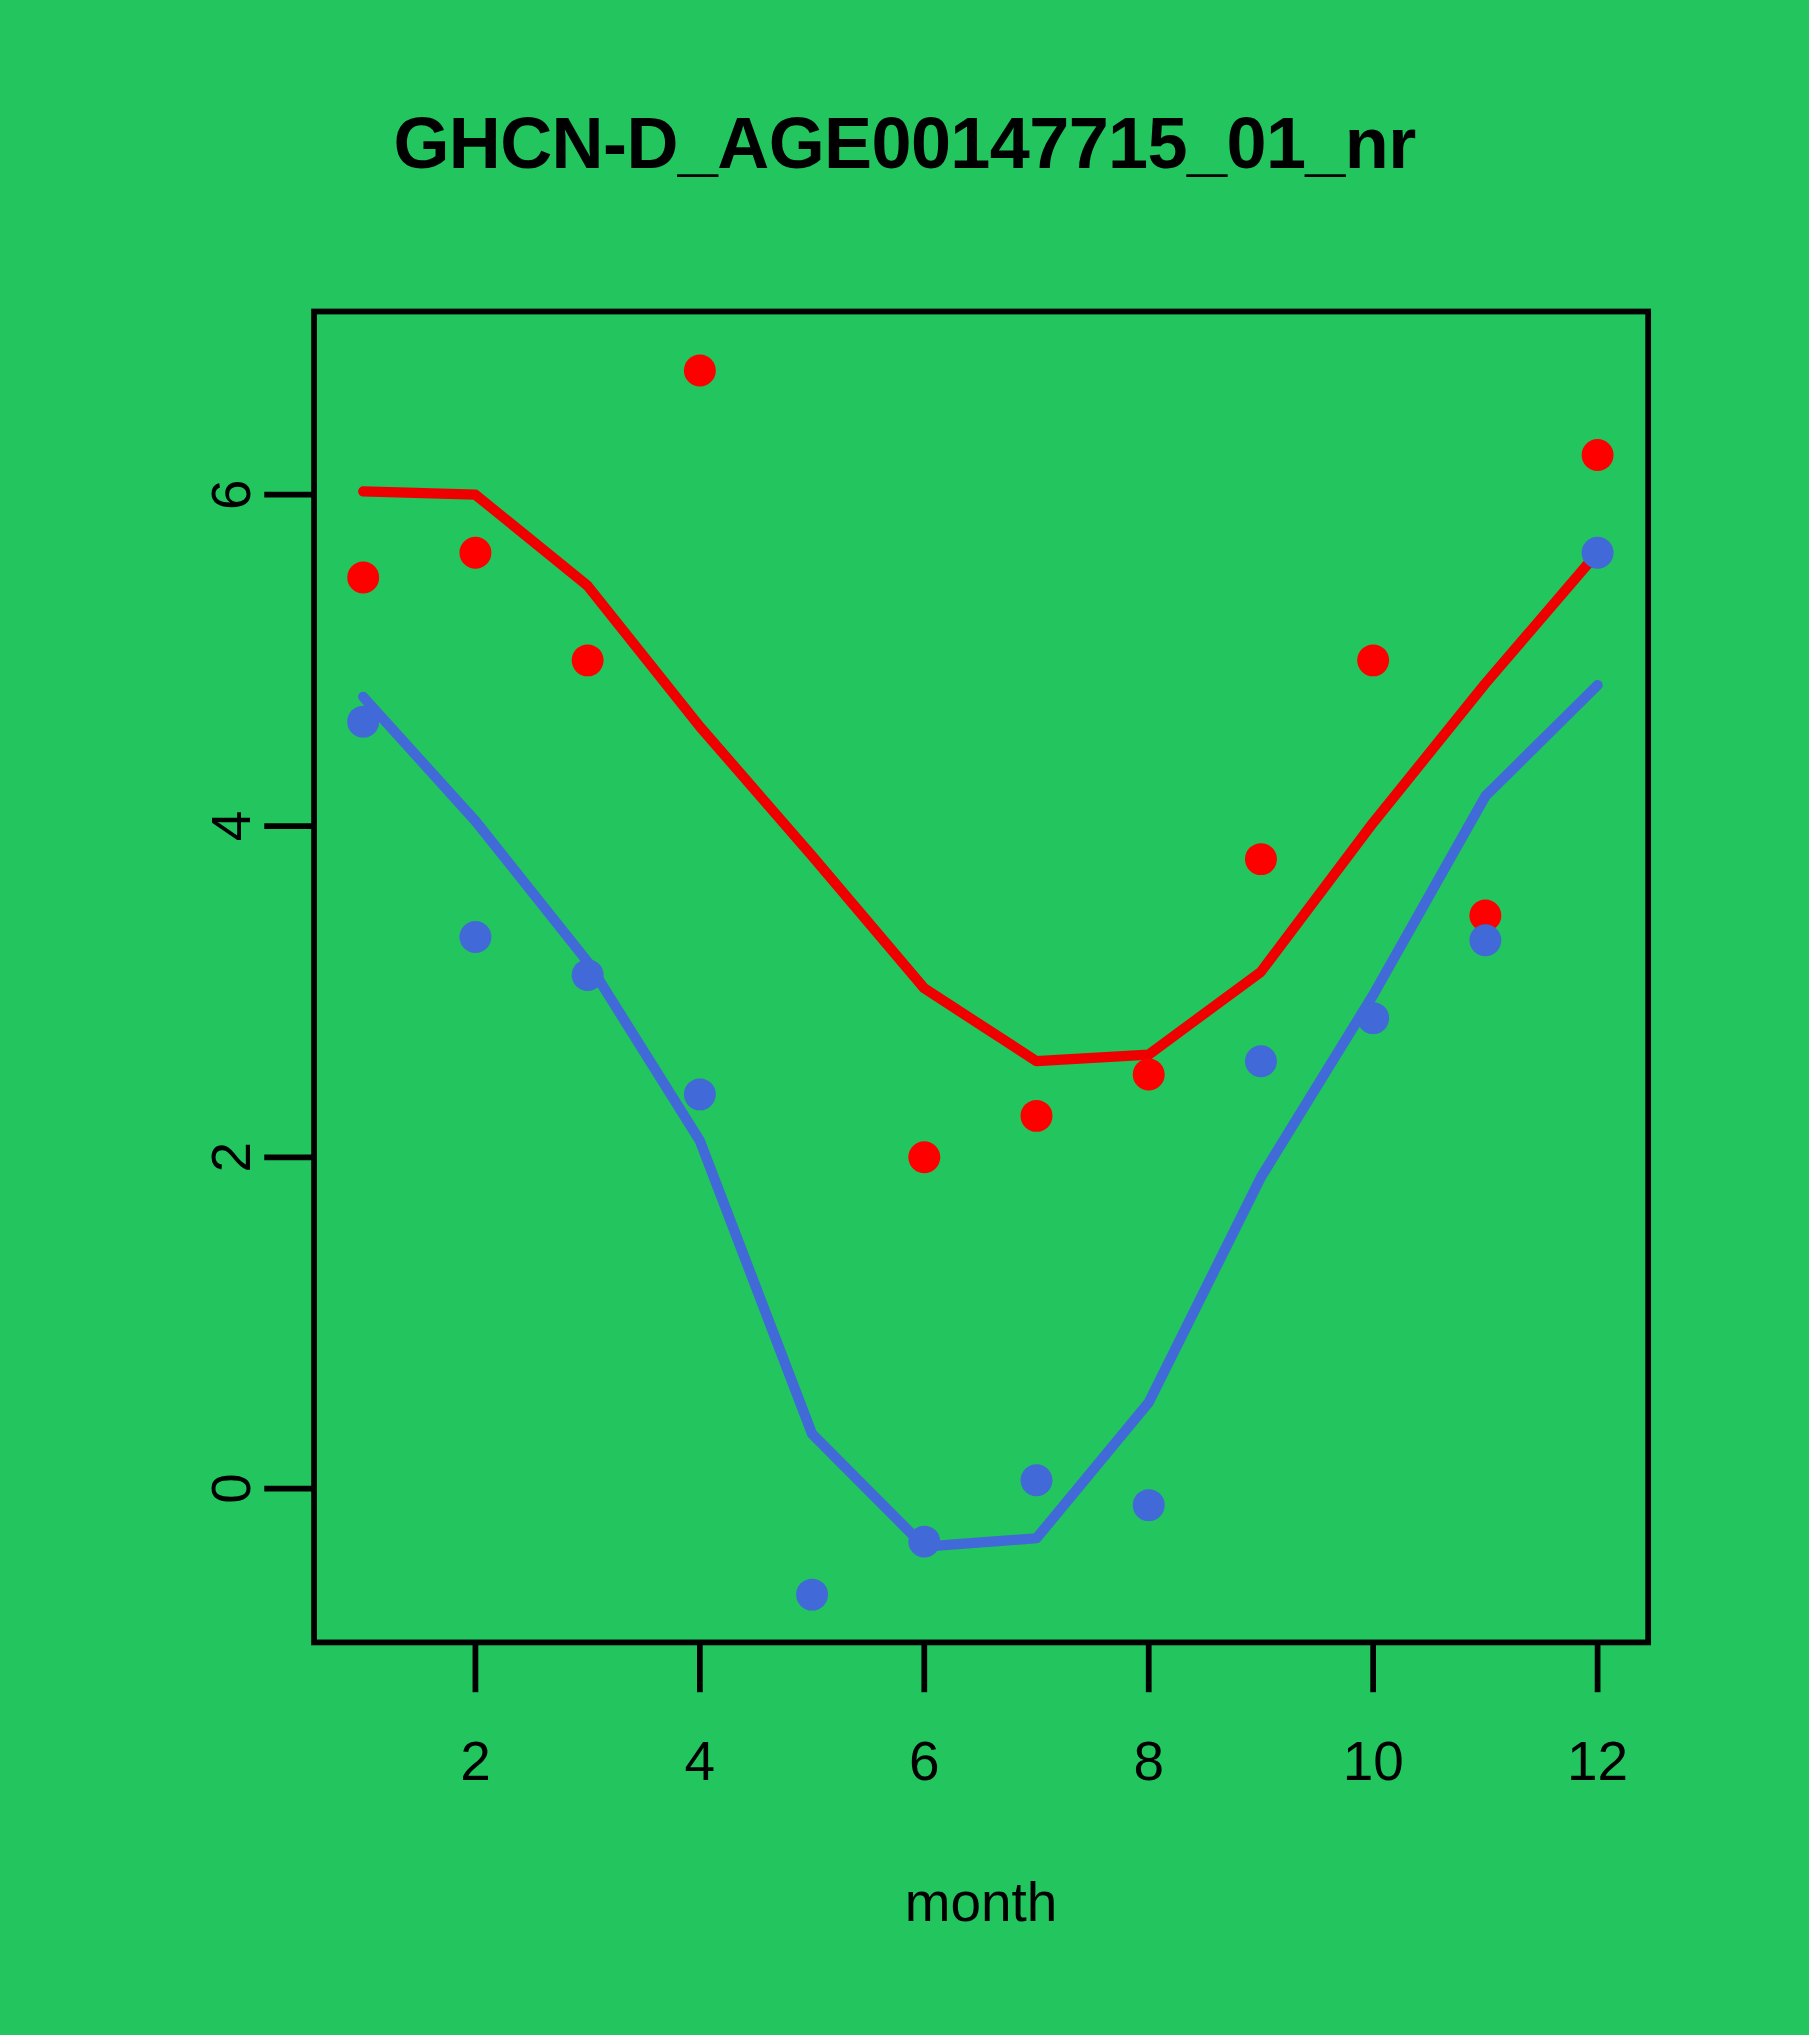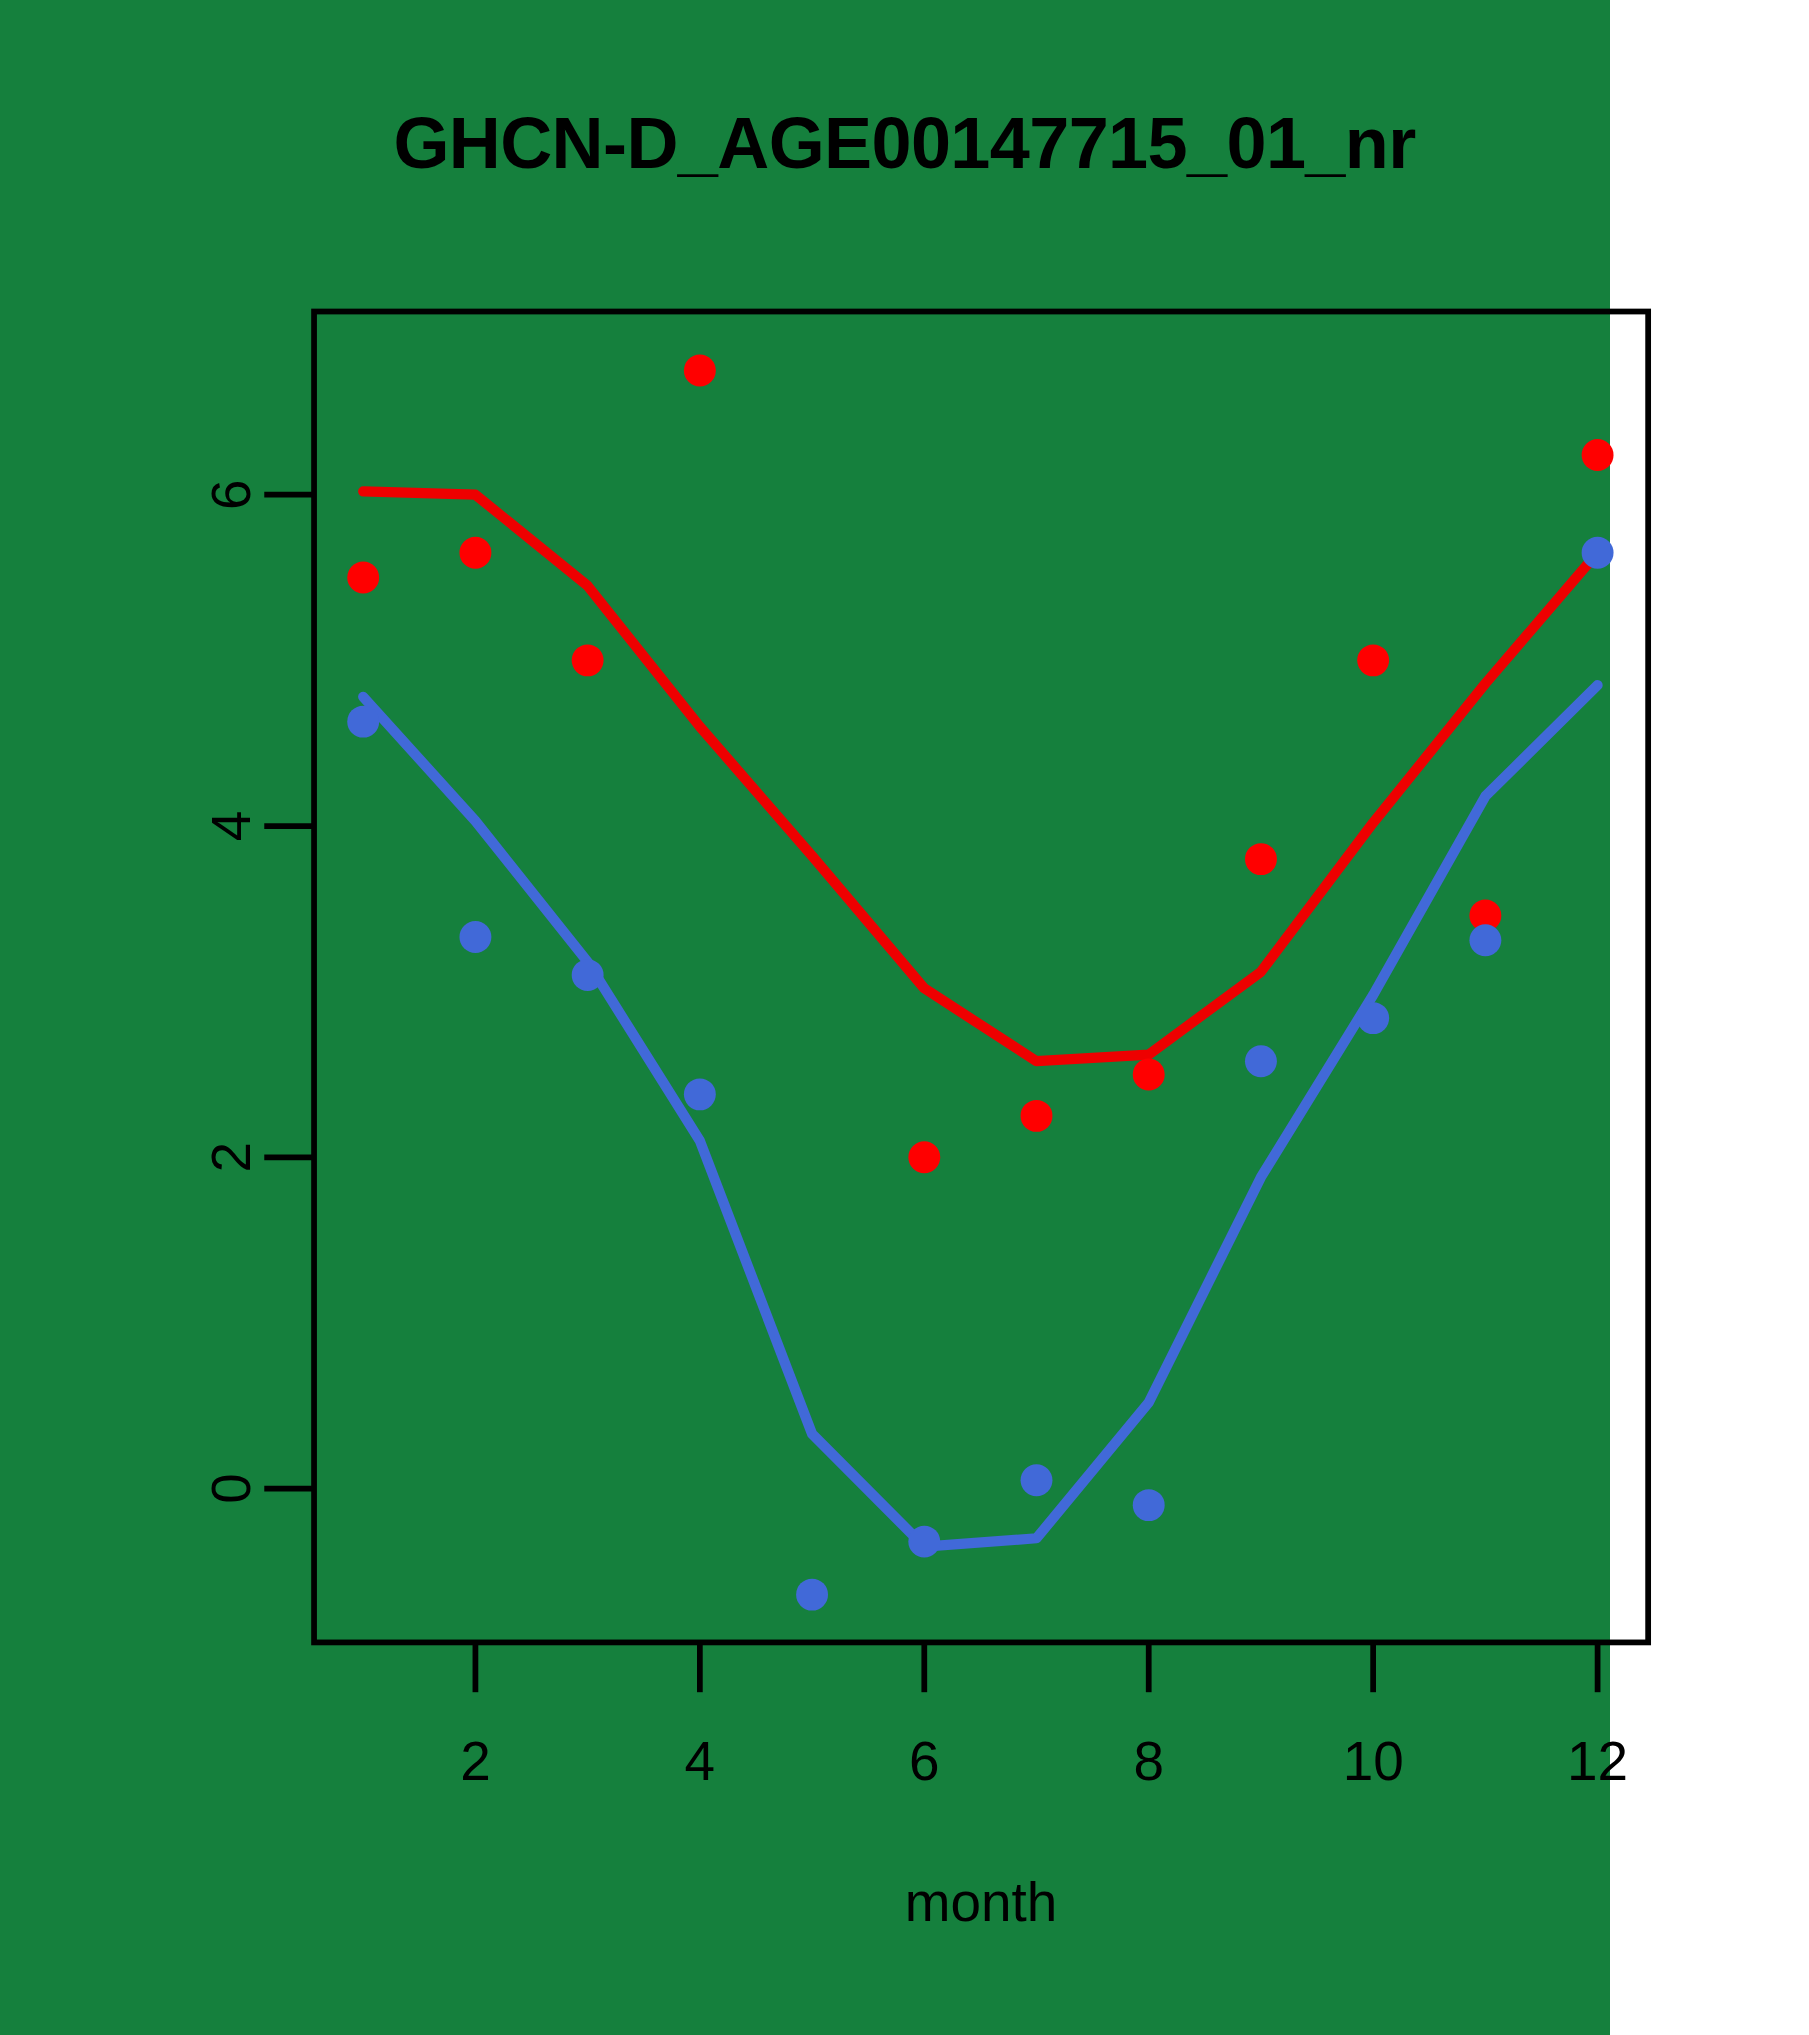--- a/index.html
+++ b/index.html
@@ -1,17 +1,17 @@
 <!DOCTYPE html>
 <html style="font-size:10.2px"><head>
 <meta charset="utf-8">
 <style>
   html,body{margin:0;padding:0;background:#ffffff;}
   body{width:1809px;height:2035px;font-family:"Liberation Sans",sans-serif;overflow:hidden;}
-  #root{position:relative;width:1610px;height:2035px;background:#15803d;}
+  #root{position:relative;width:1809px;height:2035px;background:#22c55e;}
 
   #chart-title{
     position:absolute; left:0; top:102px; width:1809px;
     text-align:center; font-size:72px; font-weight:bold; color:#000;
     font-family:"Liberation Sans",sans-serif; letter-spacing:-0.6px;
   }
 
   #plot-svg{position:absolute;left:0;top:0;}
 
   .axis-tick-label{

